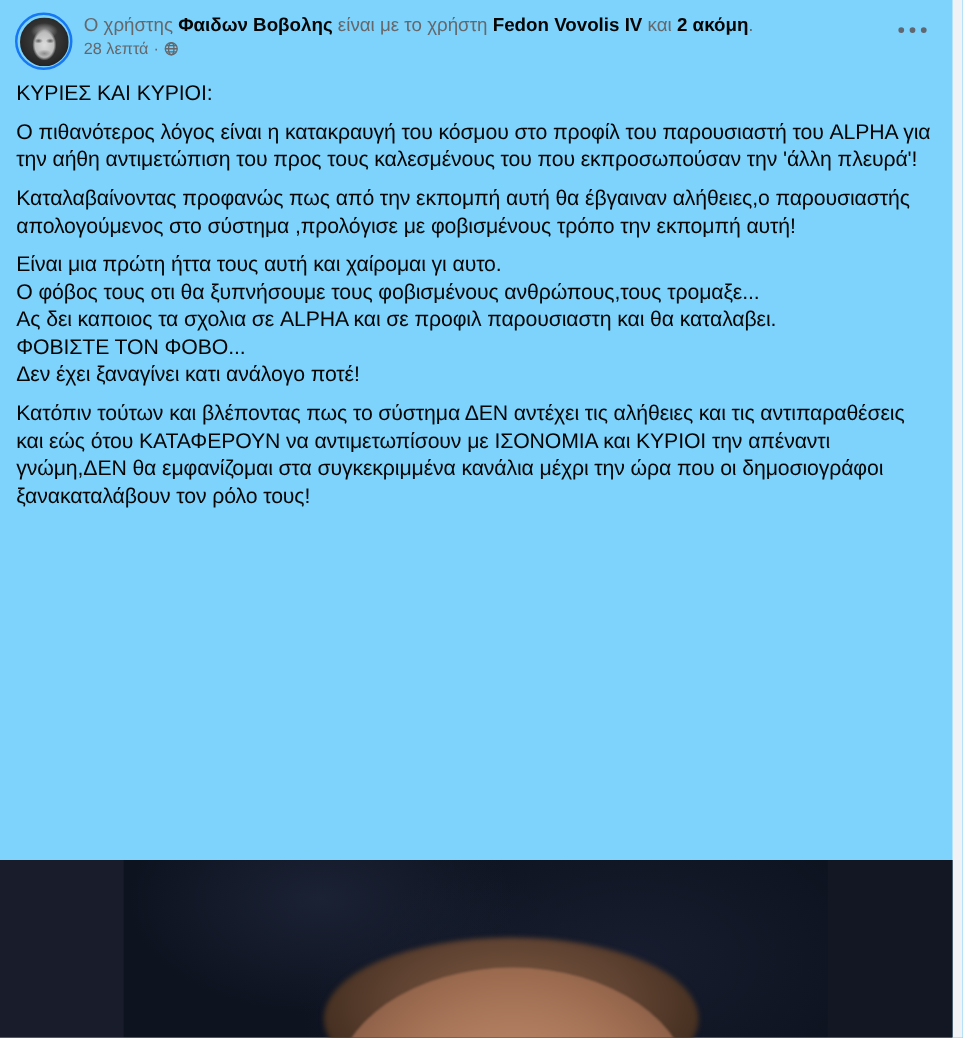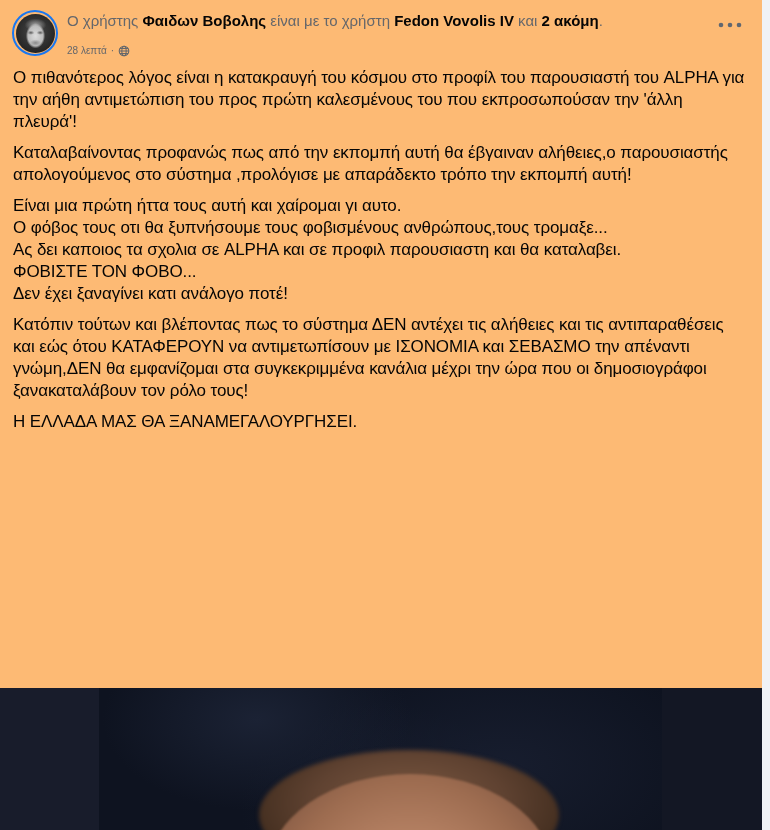--- a/index.html
+++ b/index.html
@@ -1,36 +1,36 @@
 <!DOCTYPE html>
 <html lang="el"><head>
 <meta charset="utf-8">
 <style>
   html,body{margin:0;padding:0;width:770px;height:830px;overflow:hidden;}
   body{background:#f0f2f5;font-family:"Liberation Sans","DejaVu Sans",sans-serif;
        -webkit-font-smoothing:antialiased;}
-  .card{position:absolute;left:0;top:0;width:762px;height:830px;background:#fdba74;}
+  .card{position:absolute;left:0;top:0;width:762px;height:830px;background:#7dd3fc;}
 
   
   .post-header{display:flex;align-items:flex-start;padding:10px 14px 4px 12px;position:relative;}
   .avatar-ring{flex:0 0 auto;width:39px;height:39px;border-radius:50%;
                border:2.5px solid #1877f2;padding:1.5px;cursor:pointer;}
   .avatar-img{width:100%;height:100%;border-radius:50%;
     background:
       radial-gradient(ellipse 9px 5px at 50% 74%, #8a8a8a 0%, rgba(0,0,0,0) 65%),
       radial-gradient(ellipse 5px 3px at 38% 48%, #5c5c5c 0%, rgba(0,0,0,0) 70%),
       radial-gradient(ellipse 5px 3px at 62% 48%, #5c5c5c 0%, rgba(0,0,0,0) 70%),
       radial-gradient(ellipse 13px 17px at 50% 56%, #dcdcdc 0%, #bdbdbd 58%, rgba(0,0,0,0) 74%),
       radial-gradient(ellipse 15px 9px at 50% 28%, #9f9f9f 0%, rgba(0,0,0,0) 72%),
       radial-gradient(circle at 50% 45%, #4a4a4a 0%, #232323 75%, #161616 100%);}
   .header-text{margin-left:9px;padding-top:1px;min-width:0;}
   .header-line{font-size:15px;line-height:19px;color:#65676b;}
   .header-line b{color:#050505;font-weight:700;cursor:pointer;}
-  .meta-line{display:flex;align-items:center;gap:4px;margin-top:13px;
-             font-size:10px;line-height:16px;color:#65676b;}
+  .meta-line{display:flex;align-items:center;gap:4px;margin-top:1px;
+             font-size:13px;line-height:16px;color:#65676b;}
   .meta-link{cursor:pointer;}
   .dot-sep{color:#65676b;}
   .globe{display:inline-block;width:12px;height:12px;}
   .more-btn{position:absolute;right:16px;top:12px;width:32px;height:24px;
             display:flex;align-items:center;justify-content:center;border-radius:6px;cursor:pointer;}
 
   
   .post-body{padding:4px 14px 0 13px;}
   .post-body p{margin:0 0 9px 0;font-size:17px;line-height:22px;color:#050505;
                white-space:pre-line;letter-spacing:-0.1px;}
@@ -84,29 +84,29 @@
         <svg viewBox="0 0 24 8" width="24" height="8">
           <circle cx="3" cy="4" r="2.3" fill="#606770"></circle>
           <circle cx="12" cy="4" r="2.3" fill="#606770"></circle>
           <circle cx="21" cy="4" r="2.3" fill="#606770"></circle>
         </svg>
       </span>
     </div>
   </div>
 
   <div class="post-body" id="post-body">
-      <p>Ο πιθανότερος λόγος είναι η κατακραυγή του κόσμου στο προφίλ του παρουσιαστή του ALPHA για την αήθη αντιμετώπιση του προς πρώτη καλεσμένους του που εκπροσωπούσαν την 'άλλη πλευρά'!</p>
-      <p>Καταλαβαίνοντας προφανώς πως από την εκπομπή αυτή θα έβγαιναν αλήθειες,ο παρουσιαστής απολογούμενος στο σύστημα ,προλόγισε με απαράδεκτο τρόπο την εκπομπή αυτή!</p>
+      <p>ΚΥΡΙΕΣ ΚΑΙ ΚΥΡΙΟΙ:</p>
+      <p>Ο πιθανότερος λόγος είναι η κατακραυγή του κόσμου στο προφίλ του παρουσιαστή του ALPHA για την αήθη αντιμετώπιση του προς τους καλεσμένους του που εκπροσωπούσαν την 'άλλη πλευρά'!</p>
+      <p>Καταλαβαίνοντας προφανώς πως από την εκπομπή αυτή θα έβγαιναν αλήθειες,ο παρουσιαστής απολογούμενος στο σύστημα ,προλόγισε με φοβισμένους τρόπο την εκπομπή αυτή!</p>
       <p>Είναι μια πρώτη ήττα τους αυτή και χαίρομαι γι αυτο.
 Ο φόβος τους οτι θα ξυπνήσουμε τους φοβισμένους ανθρώπους,τους τρομαξε...
 Ας δει καποιος τα σχολια σε ALPHA και σε προφιλ παρουσιαστη και θα καταλαβει.
 ΦΟΒΙΣΤΕ ΤΟΝ ΦΟΒΟ...
 Δεν έχει ξαναγίνει κατι ανάλογο ποτέ!</p>
-      <p>Κατόπιν τούτων και βλέποντας πως το σύστημα ΔΕΝ αντέχει τις αλήθειες και τις αντιπαραθέσεις και εώς ότου ΚΑΤΑΦΕΡΟΥΝ να αντιμετωπίσουν με ΙΣΟΝΟΜΙΑ και ΣΕΒΑΣΜΟ την απέναντι γνώμη,ΔΕΝ θα εμφανίζομαι στα συγκεκριμμένα κανάλια μέχρι την ώρα που οι δημοσιογράφοι ξανακαταλάβουν τον ρόλο τους!</p>
-      <p>Η ΕΛΛΑΔΑ ΜΑΣ ΘΑ ΞΑΝΑΜΕΓΑΛΟΥΡΓΗΣΕΙ.</p>
+      <p>Κατόπιν τούτων και βλέποντας πως το σύστημα ΔΕΝ αντέχει τις αλήθειες και τις αντιπαραθέσεις και εώς ότου ΚΑΤΑΦΕΡΟΥΝ να αντιμετωπίσουν με ΙΣΟΝΟΜΙΑ και ΚΥΡΙΟΙ την απέναντι γνώμη,ΔΕΝ θα εμφανίζομαι στα συγκεκριμμένα κανάλια μέχρι την ώρα που οι δημοσιογράφοι ξανακαταλάβουν τον ρόλο τους!</p>
     </div>
 
   <div class="photo">
     <div class="center">
       <div class="hair"></div>
       <div class="head"></div>
     </div>
     <div class="bar-left"></div>
     <div class="bar-right"></div>
   </div>

